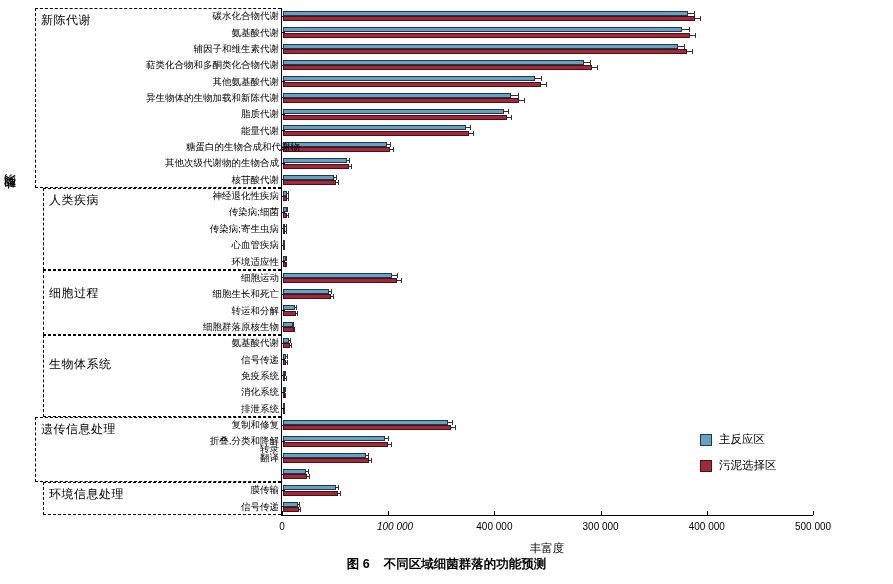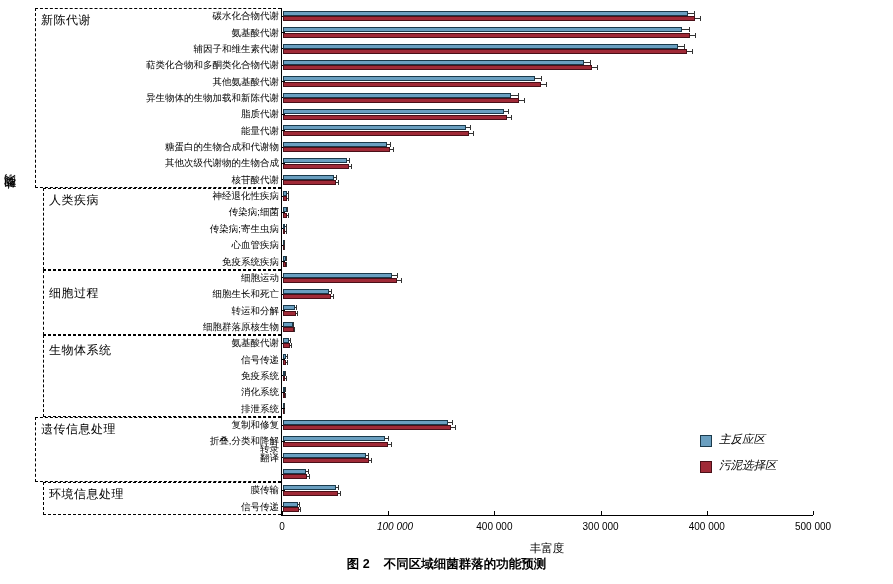--- a/index.html
+++ b/index.html
@@ -88,23 +88,22 @@
     font-size: 11.5px;
   }
   .legend {
     position: absolute;
     left: 700px;
     top: 432px;
     font-size: 11.5px;
   }
   .legend-row {
     display: flex;
-    align-items: flex-end;
+    align-items: center;
     margin-bottom: 11px;
-    font-style: italic;
   }
   .legend-swatch {
     width: 12px;
     height: 12px;
     margin-right: 7px;
     box-sizing: border-box;
   }
   .legend-swatch.blue { background:#6A9FC0; border:0.8px solid #1b3a4b; }
   .legend-swatch.red { background:#A02A37; border:0.8px solid #4a1018; }
   .group-box {
@@ -378,41 +377,41 @@
       <span class="legend-swatch blue"></span>
       <span>主反应区</span>
     </div>
     <div class="legend-row">
       <span class="legend-swatch red"></span>
       <span>污泥选择区</span>
     </div>
   </div>
 
   <div class="caption">
-    <span class="num">图 2</span>
+    <span class="num">图 6</span>
     &nbsp;&nbsp;
     <span>不同区域细菌群落的功能预测</span>
   </div>
 
 <div class="cat-label" style="top: 11.1774px; right: 614px;">碳水化合物代谢</div>
     <div class="cat-label" style="top: 27.5323px; right: 614px;">氨基酸代谢</div>
     <div class="cat-label" style="top: 43.8871px; right: 614px;">辅因子和维生素代谢</div>
     <div class="cat-label" style="top: 60.2419px; right: 614px;">萜类化合物和多酮类化合物代谢</div>
     <div class="cat-label" style="top: 76.5968px; right: 614px;">其他氨基酸代谢</div>
     <div class="cat-label" style="top: 92.9516px; right: 614px;">异生物体的生物加载和新陈代谢</div>
     <div class="cat-label" style="top: 109.306px; right: 614px;">脂质代谢</div>
     <div class="cat-label" style="top: 125.661px; right: 614px;">能量代谢</div>
-    <div class="cat-label" style="top: 142.016px; right: 614px;">糖蛋白的生物合成和代谢物</div>
+    <div class="cat-label" style="top: 142.016px; right: 593px;">糖蛋白的生物合成和代谢物</div>
     <div class="cat-label" style="top: 158.371px; right: 614px;">其他次级代谢物的生物合成</div>
     <div class="cat-label" style="top: 174.726px; right: 614px;">核苷酸代谢</div>
     <div class="cat-label" style="top: 191.081px; right: 614px;">神经退化性疾病</div>
     <div class="cat-label" style="top: 207.435px; right: 614px;">传染病;细菌</div>
     <div class="cat-label" style="top: 223.79px; right: 614px;">传染病;寄生虫病</div>
     <div class="cat-label" style="top: 240.145px; right: 614px;">心血管疾病</div>
-    <div class="cat-label" style="top: 256.5px; right: 614px;">免疫系统疾病</div>
+    <div class="cat-label" style="top: 256.5px; right: 614px;">环境适应性</div>
     <div class="cat-label" style="top: 272.855px; right: 614px;">细胞运动</div>
     <div class="cat-label" style="top: 289.21px; right: 614px;">细胞生长和死亡</div>
     <div class="cat-label" style="top: 305.565px; right: 614px;">转运和分解</div>
     <div class="cat-label" style="top: 321.919px; right: 614px;">细胞群落原核生物</div>
     <div class="cat-label" style="top: 338.274px; right: 614px;">氨基酸代谢</div>
     <div class="cat-label" style="top: 354.629px; right: 614px;">信号传递</div>
     <div class="cat-label" style="top: 370.984px; right: 614px;">免疫系统</div>
     <div class="cat-label" style="top: 387.339px; right: 614px;">消化系统</div>
     <div class="cat-label" style="top: 403.694px; right: 614px;">排泄系统</div>
     <div class="cat-label" style="top: 420.048px; right: 614px;">复制和修复</div>
@@ -421,18 +420,18 @@
     <div class="cat-label" style="top: 444px; right: 614px;">转录</div>
     <div class="cat-label" style="top: 485.468px; right: 614px;">膜传输</div>
     <div class="cat-label" style="top: 501.823px; right: 614px;">信号传递</div>
     <div class="group-box" style="left: 35px; top: 8px; width: 246px; height: 179.903px;"></div>
     <div class="group-name" style="left: 39px; top: 12px;">新陈代谢</div>
     <div class="group-box" style="left: 43px; top: 187.903px; width: 238px; height: 81.7742px;"></div>
     <div class="group-name" style="left: 47px; top: 191.903px;">人类疾病</div>
     <div class="group-box" style="left: 43px; top: 269.677px; width: 238px; height: 65.4194px;"></div>
     <div class="group-name" style="left: 47px; top: 285px;">细胞过程</div>
     <div class="group-box" style="left: 43px; top: 335.097px; width: 238px; height: 81.7742px;"></div>
-    <div class="group-name" style="left: 47px; top: 342px;">生物体系统</div>
+    <div class="group-name" style="left: 47px; top: 356px;">生物体系统</div>
     <div class="group-box" style="left: 35px; top: 416.871px; width: 246px; height: 65.4194px;"></div>
     <div class="group-name" style="left: 39px; top: 420.871px;">遗传信息处理</div>
     <div class="group-box" style="left: 43px; top: 482.29px; width: 238px; height: 32.7097px;"></div>
     <div class="group-name" style="left: 47px; top: 486.29px;">环境信息处理</div>
   </div>
 
 </body></html>

